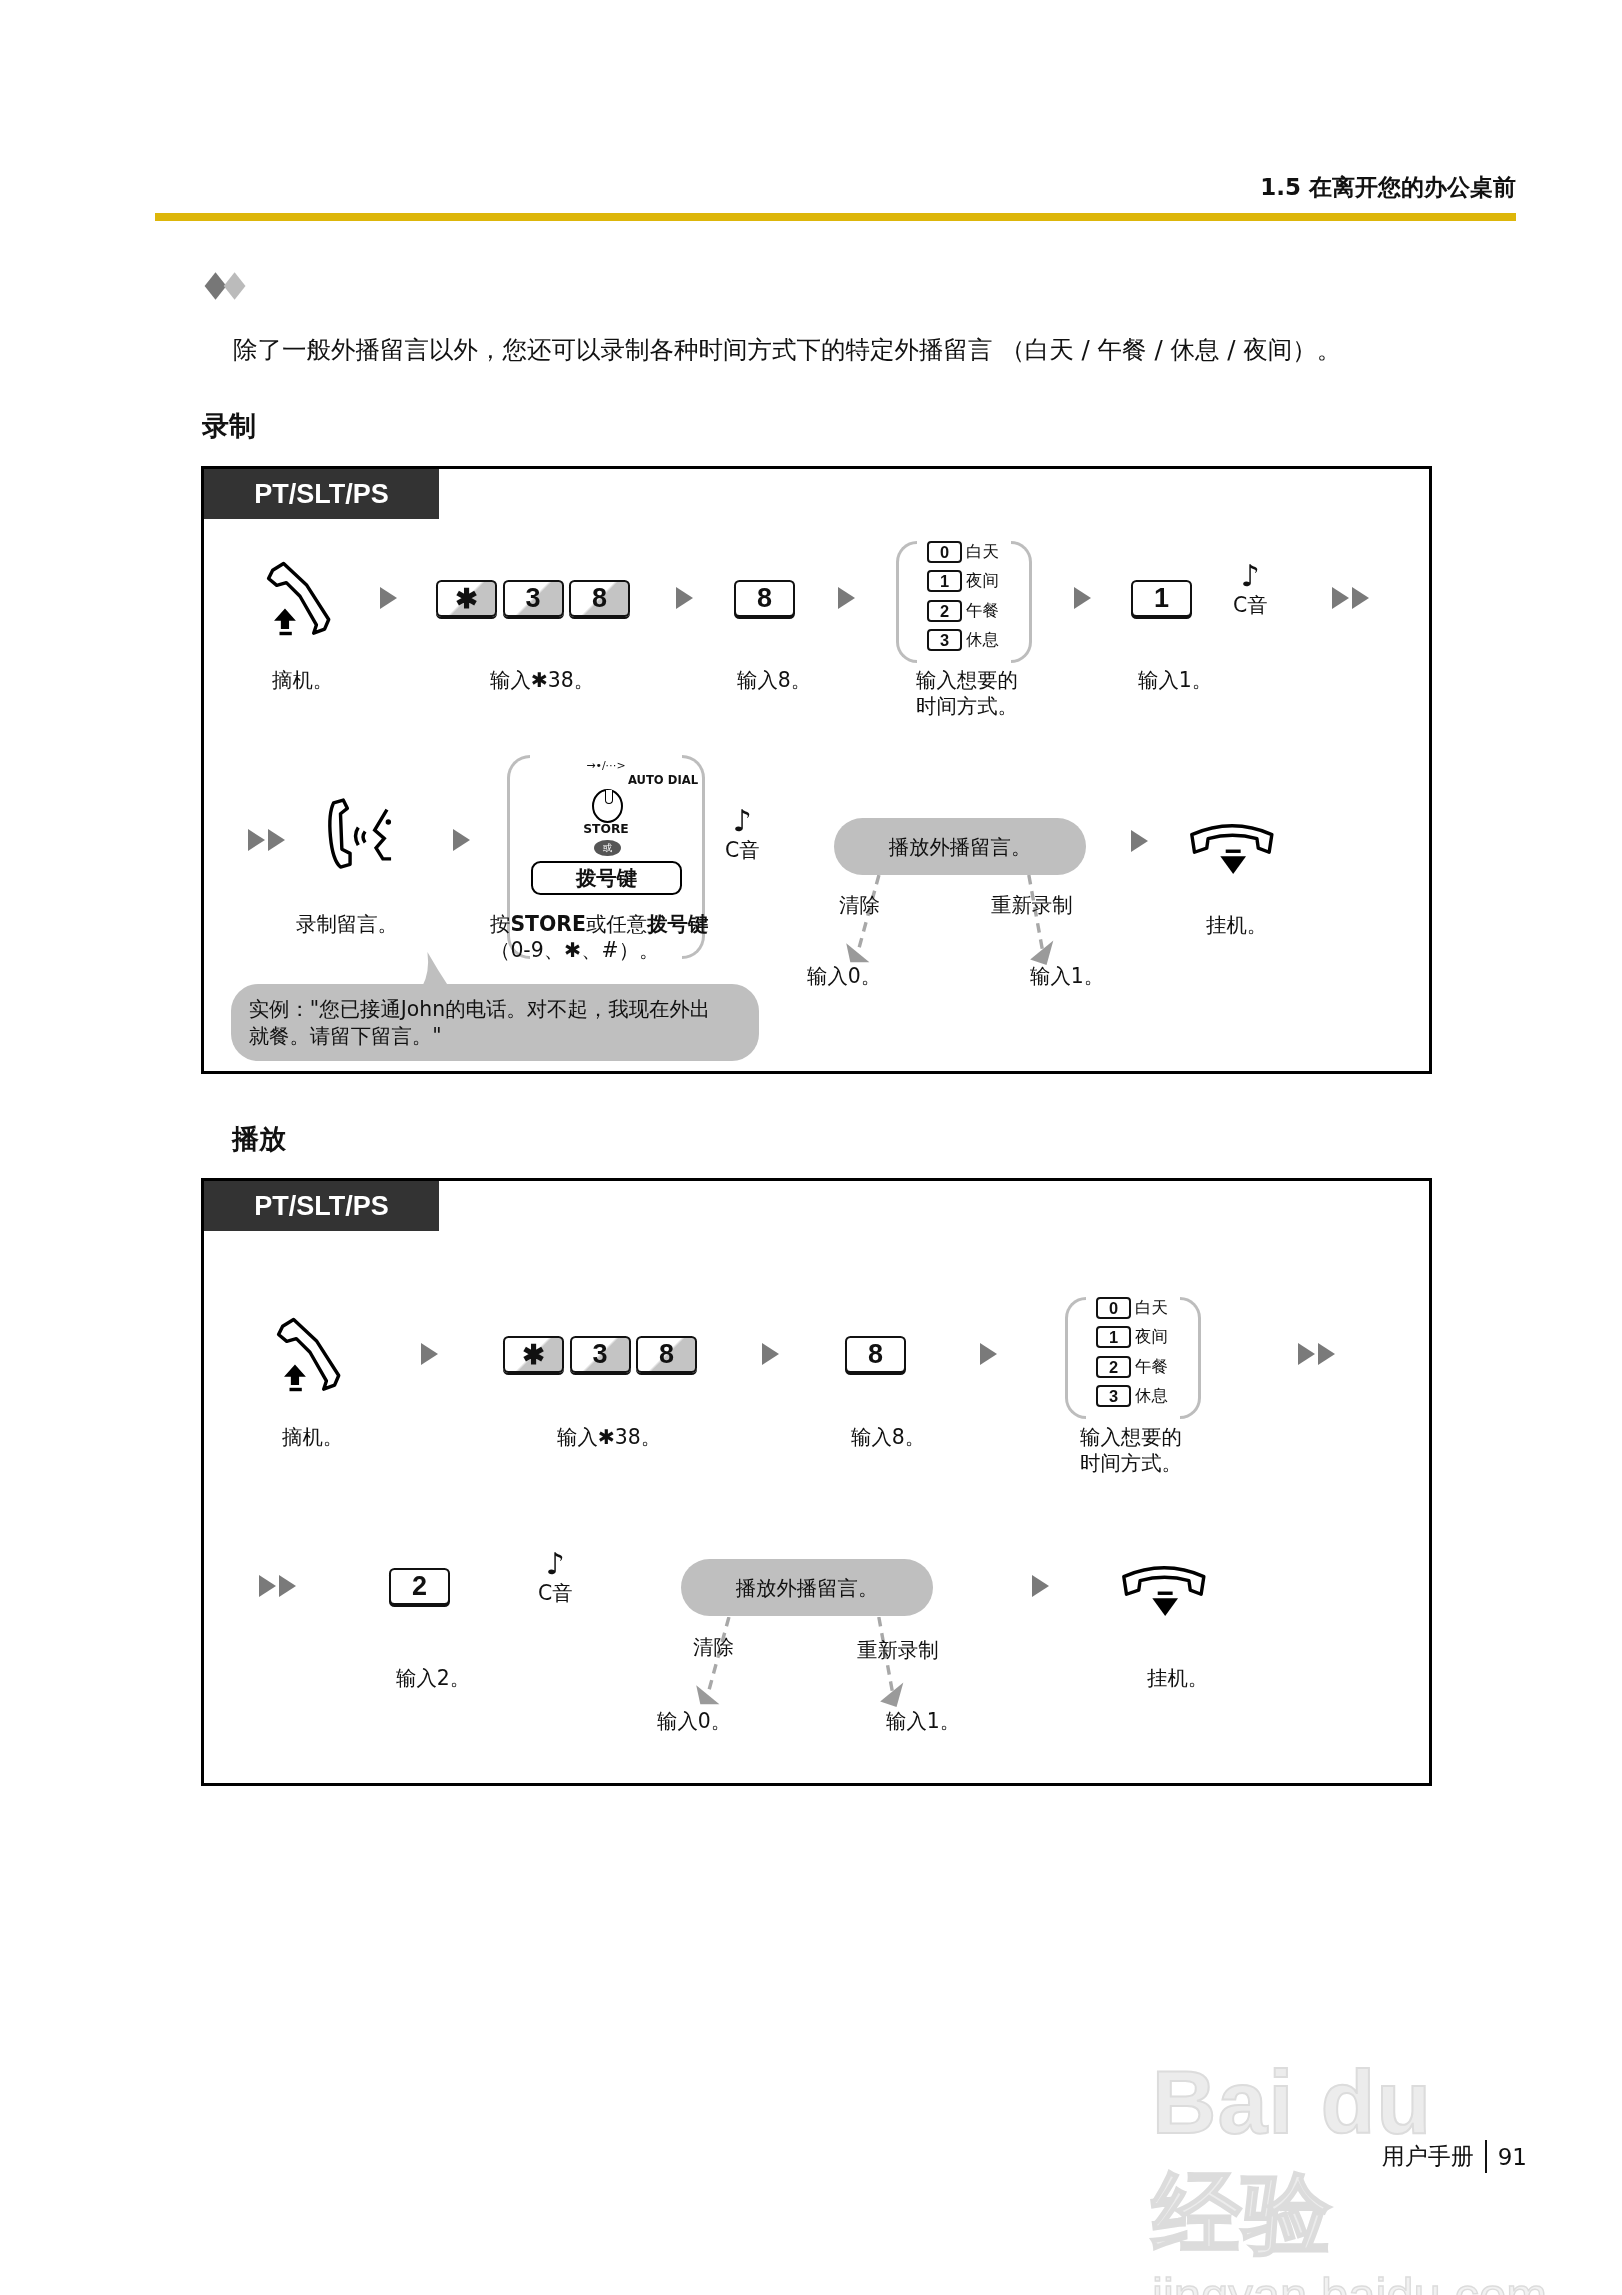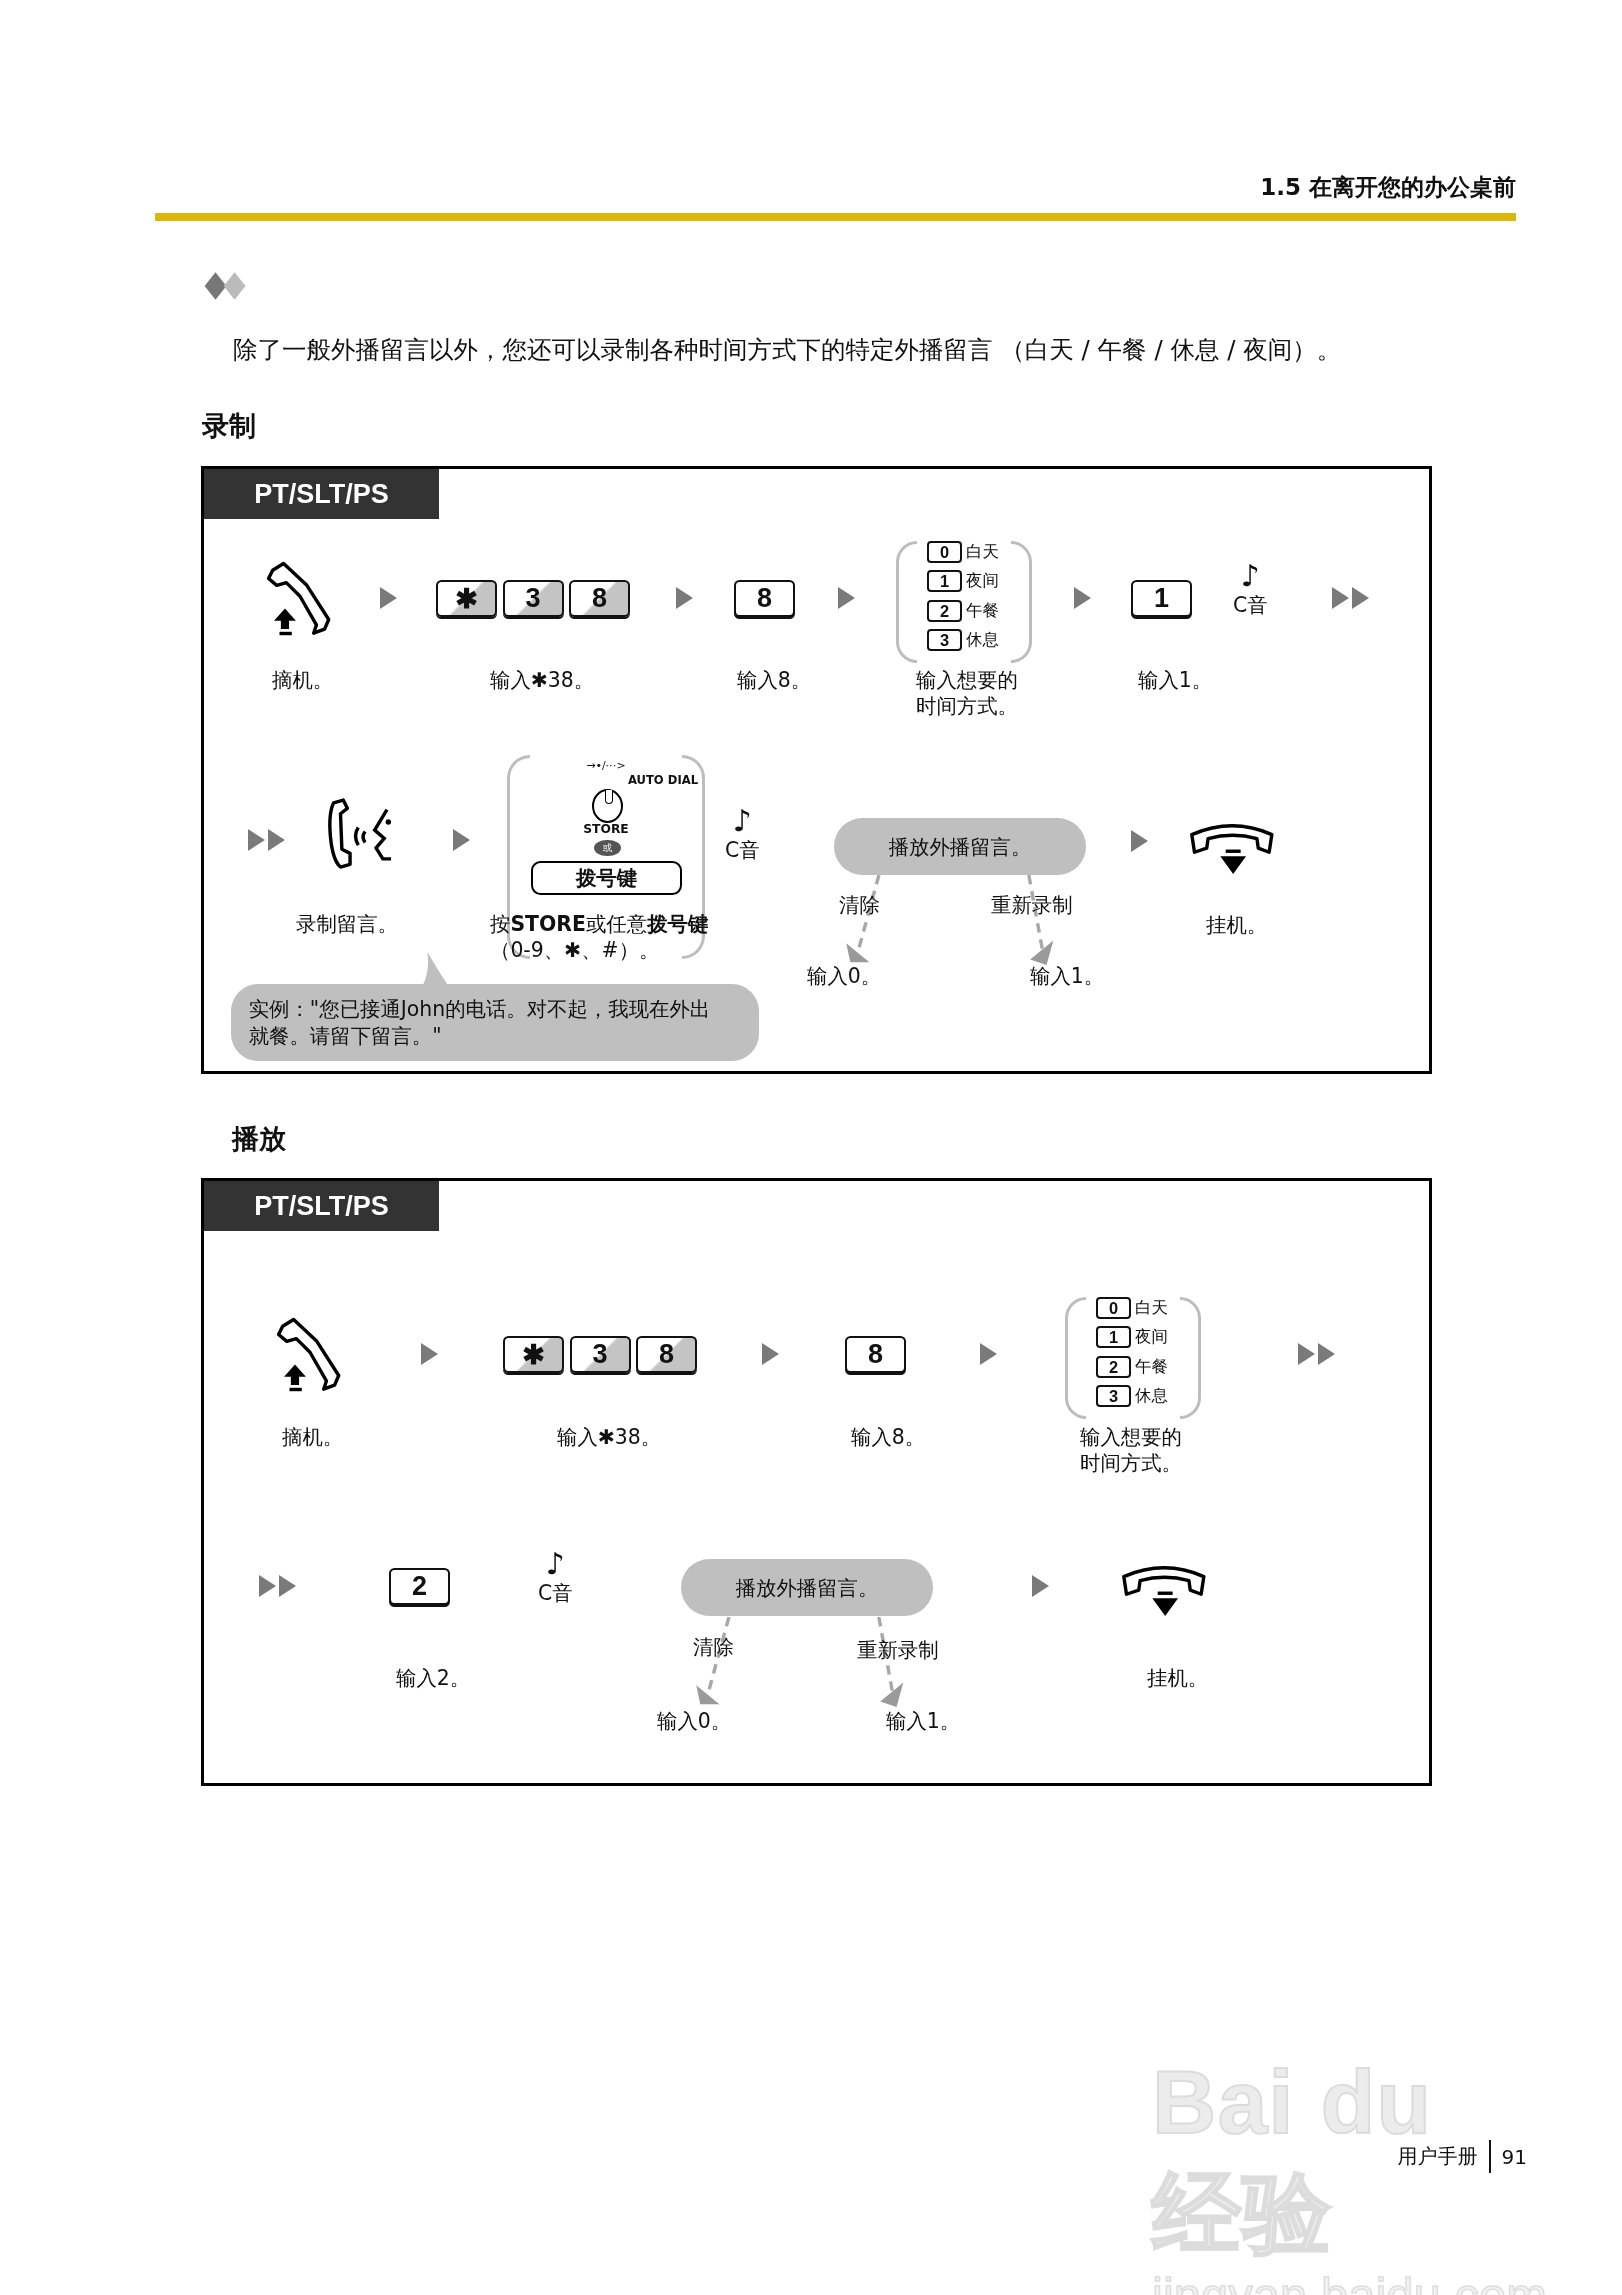--- a/index.html
+++ b/index.html
@@ -38,21 +38,21 @@
             align-items:center; justify-content:center; font-weight:bold; font-family:"Liberation Sans",sans-serif;
             font-size:16.4px; margin-right:4.1px; background:#fff; }
   .pill { position:absolute; background:#bfbfbf; border-radius:34px; display:flex; align-items:center;
           justify-content:center; font-size:20.4px; }
   .tone { position:absolute; text-align:center; font-size:20.4px; }
   .store-grp { position:absolute; width:198px; height:198px; }
   .store-grp .br { position:absolute; top:0; width:20.4px; height:198px; border:3.4px solid #bdbdbd; }
   .store-grp .br.l { left:0; border-right:none; border-radius:41px 0 0 41px; }
   .store-grp .br.r { right:0; border-left:none; border-radius:0 41px 41px 0; }
   .bubble { position:absolute; background:#bfbfbf; border-radius:27px; font-size:20.4px; padding:12.3px 17.7px; line-height:1.3; }
-  .footer { right:95px; top:2140px; display:flex; align-items:center; font-size:20px; }
+  .footer { right:95px; top:2140px; display:flex; align-items:center; font-size:23px; }
   .footer .sep { width:2px; height:33px; background:#111; margin:0 11px; }
   .watermark { left:1152px; top:2051px; width:395px; height:191px; color:#e6e6e6; }
 </style>
 </head>
 <body>
 
 <div class="abs hdr-text">1.5 在离开您的办公桌前</div>
 <div class="abs hdr-line" style="background:#DDB60A"></div>
 
 <div class="abs title">

